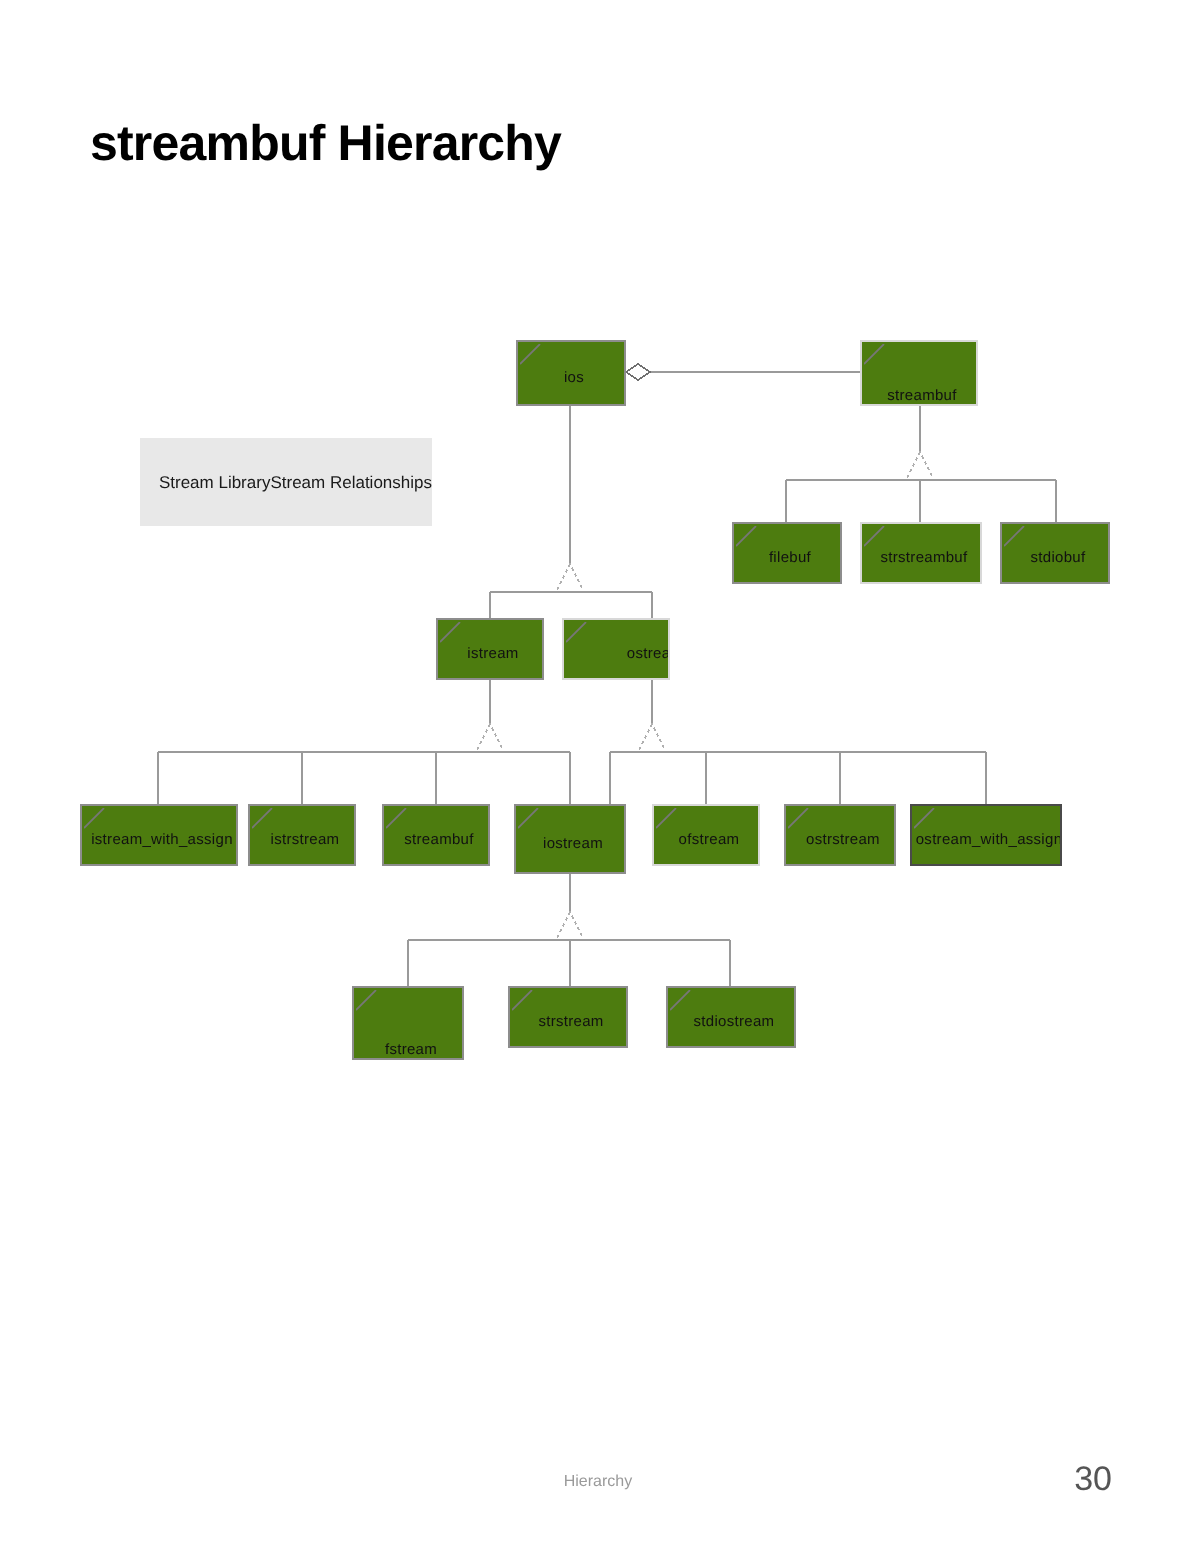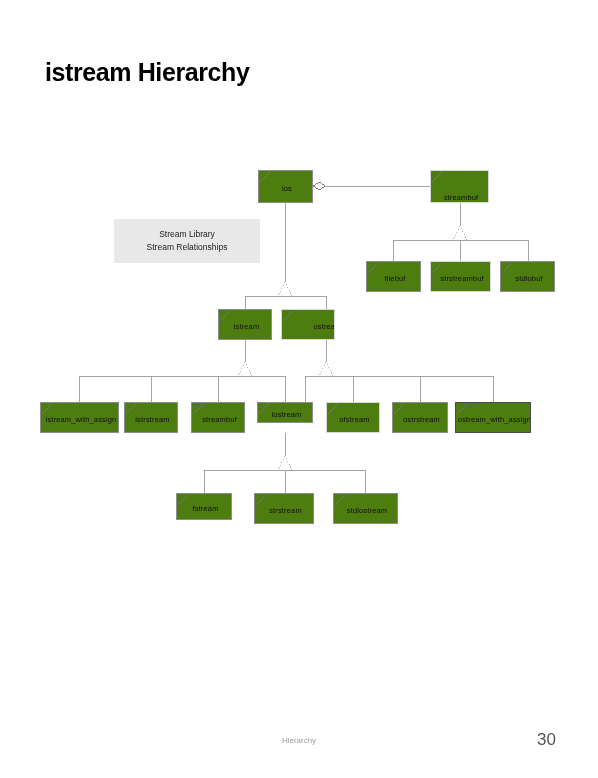--- a/index.html
+++ b/index.html
@@ -50,27 +50,25 @@
     height: 700px;
     pointer-events: none;
   }
 
   
   #legend-note {
     position: absolute;
     background: #e8e8e8;
     border: none;
     display: flex;
-    flex-direction: column;
     align-items: center;
-    justify-content: center;
+    justify-content: flex-end;
     font-size: 8.5px;
     color: #1a1a1a;
     line-height: 13px;
-    margin-left: 44px;
   }
   #legend-note .ln {
     white-space: nowrap;
   }
 
   
   .cls {
     position: absolute;
     box-sizing: border-box;
     background: #4d7c0f;
@@ -126,21 +124,21 @@
     top: 730px;
     font-size: 17px;
     color: #555555;
   }
 </style>
 </head>
 <body>
 
 <div id="page">
 
-  <div id="page-title">istream Hierarchy</div>
+  <div id="page-title">streambuf Hierarchy</div>
 
   <div id="diagram">
 
     <svg id="wires" viewBox="0 0 598 700" width="598" height="700" xmlns="http://www.w3.org/2000/svg">
       <g stroke="#9a9a9a" stroke-width="0.9" fill="none" shape-rendering="crispEdges">
 
         <line x1="325" y1="186" x2="430" y2="186"></line>
 
         <polygon points="313,186 319,182 325,186 319,190" fill="#ffffff" stroke="#6f6f6f" stroke-width="0.9"></polygon>
 
@@ -242,21 +240,21 @@
             <line x1="0" y1="10" x2="10" y2="0" stroke="#777" stroke-width="0.9"></line>
           </svg>
           <span class="lbl">istrstream</span>
         </div>
         <div class="cls b-mid" style="left: 191px; top: 402px; width: 54px; height: 31px;">
           <svg class="dogear" viewBox="0 0 11 11">
             <line x1="0" y1="10" x2="10" y2="0" stroke="#777" stroke-width="0.9"></line>
           </svg>
           <span class="lbl">streambuf</span>
         </div>
-        <div class="cls b-mid" style="left: 257px; top: 402px; width: 56px; height: 21px;">
+        <div class="cls b-mid" style="left: 257px; top: 402px; width: 56px; height: 35px;">
           <svg class="dogear" viewBox="0 0 11 11">
             <line x1="0" y1="10" x2="10" y2="0" stroke="#777" stroke-width="0.9"></line>
           </svg>
           <span class="lbl">iostream</span>
         </div>
         <div class="cls b-ghost" style="left: 326px; top: 402px; width: 54px; height: 31px;">
           <svg class="dogear" viewBox="0 0 11 11">
             <line x1="0" y1="10" x2="10" y2="0" stroke="#777" stroke-width="0.9"></line>
           </svg>
           <span class="lbl">ofstream</span>
@@ -266,21 +264,21 @@
             <line x1="0" y1="10" x2="10" y2="0" stroke="#777" stroke-width="0.9"></line>
           </svg>
           <span class="lbl">ostrstream</span>
         </div>
         <div class="cls b-dark" style="left: 455px; top: 402px; width: 76px; height: 31px;">
           <svg class="dogear" viewBox="0 0 11 11">
             <line x1="0" y1="10" x2="10" y2="0" stroke="#777" stroke-width="0.9"></line>
           </svg>
           <span class="lbl">ostream_with_assign</span>
         </div>
-        <div class="cls b-mid" style="left: 176px; top: 493px; width: 56px; height: 27px;">
+        <div class="cls b-mid" style="left: 176px; top: 493px; width: 56px; height: 37px; align-items: flex-end;">
           <svg class="dogear" viewBox="0 0 11 11">
             <line x1="0" y1="10" x2="10" y2="0" stroke="#777" stroke-width="0.9"></line>
           </svg>
           <span class="lbl">fstream</span>
         </div>
         <div class="cls b-mid" style="left: 254px; top: 493px; width: 60px; height: 31px;">
           <svg class="dogear" viewBox="0 0 11 11">
             <line x1="0" y1="10" x2="10" y2="0" stroke="#777" stroke-width="0.9"></line>
           </svg>
           <span class="lbl">strstream</span>

